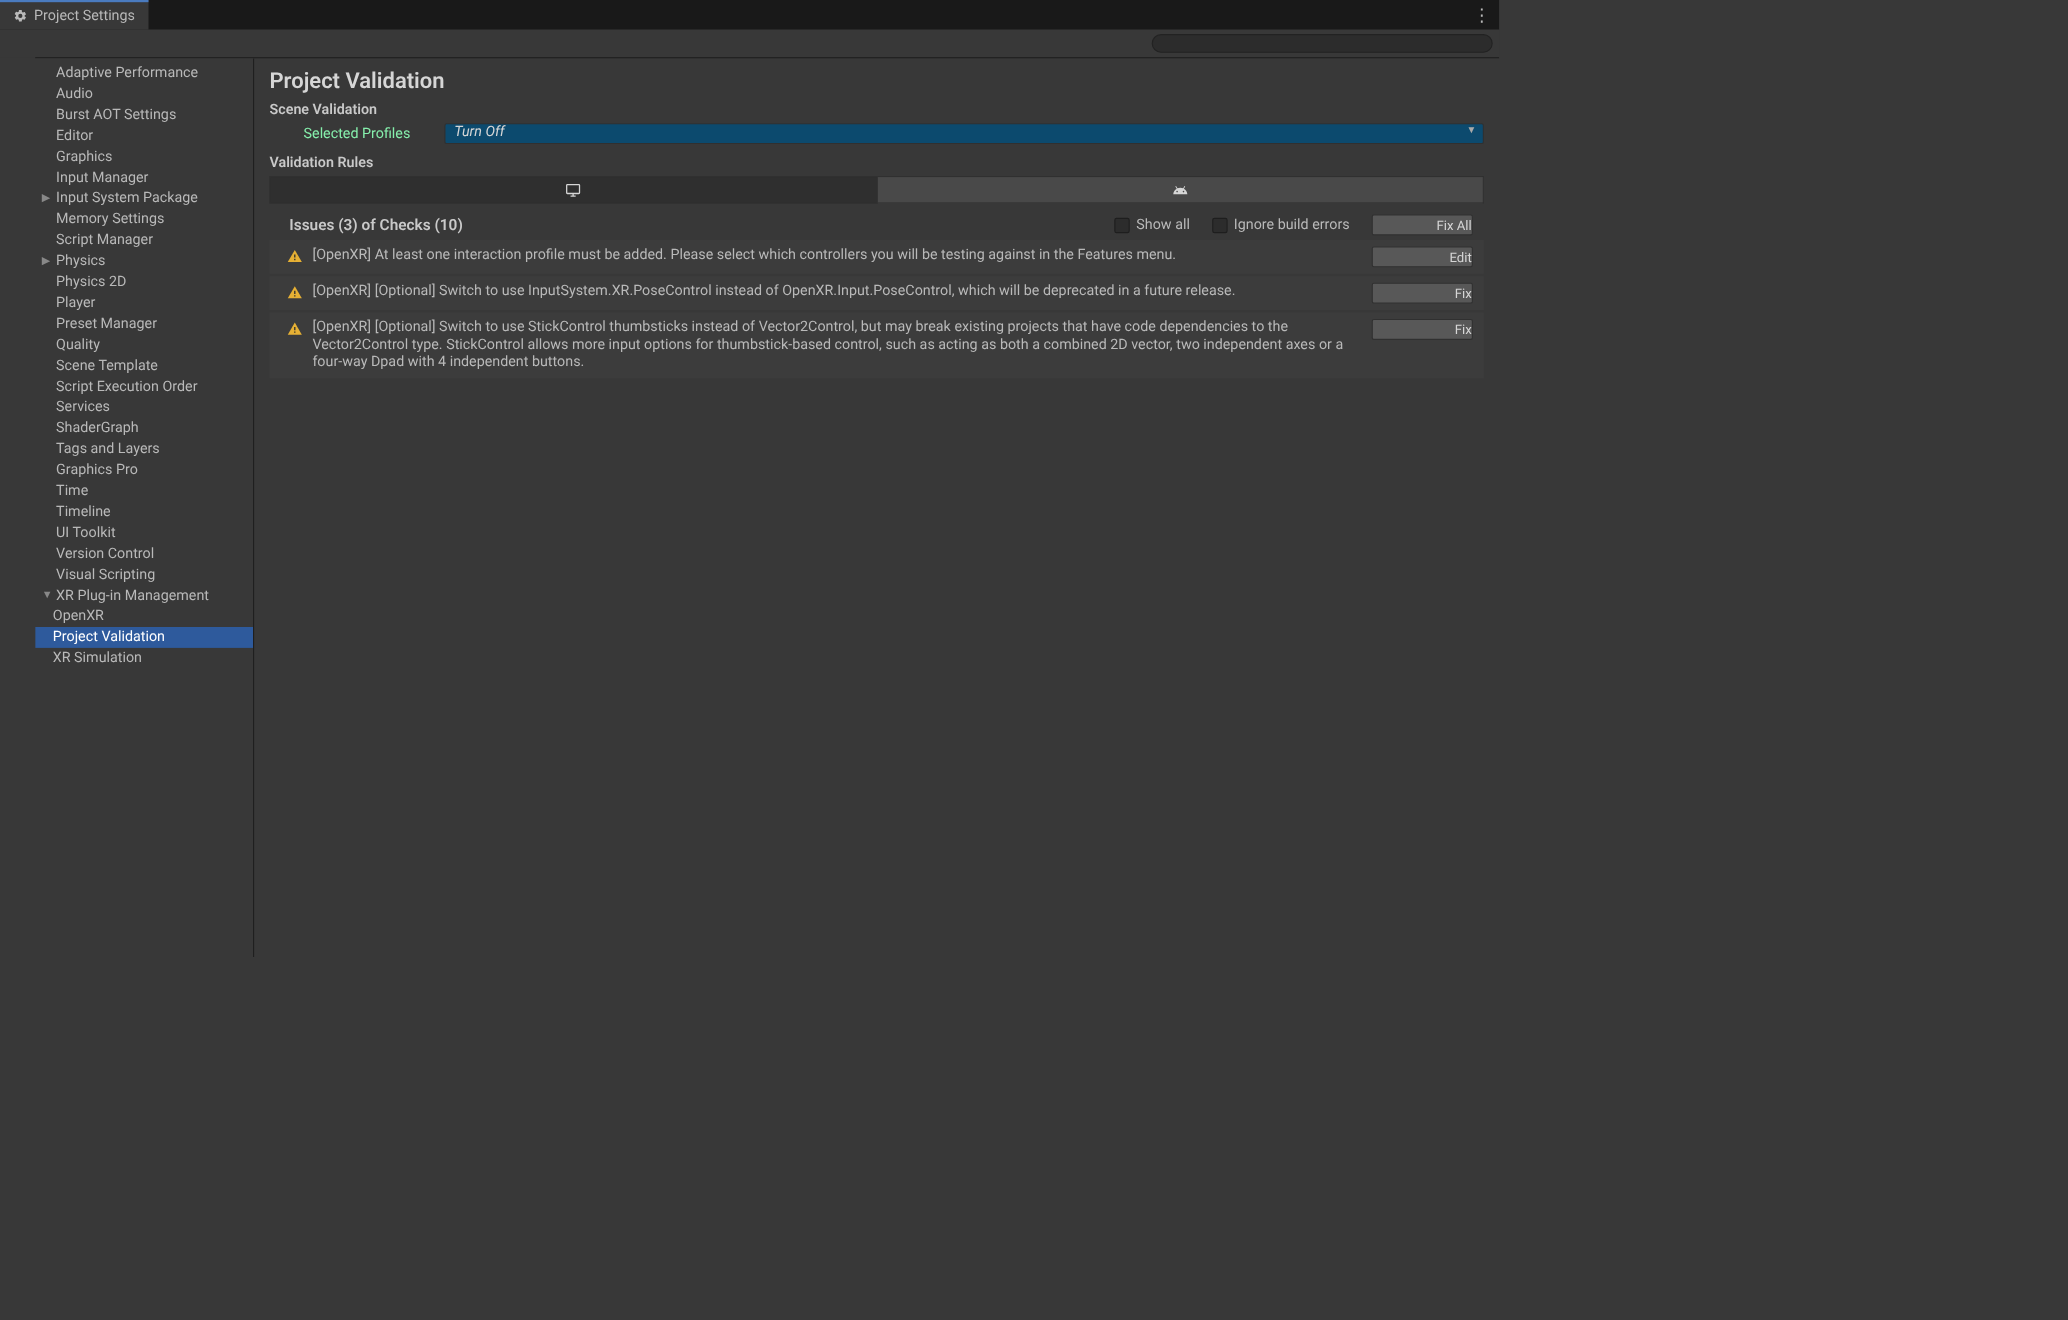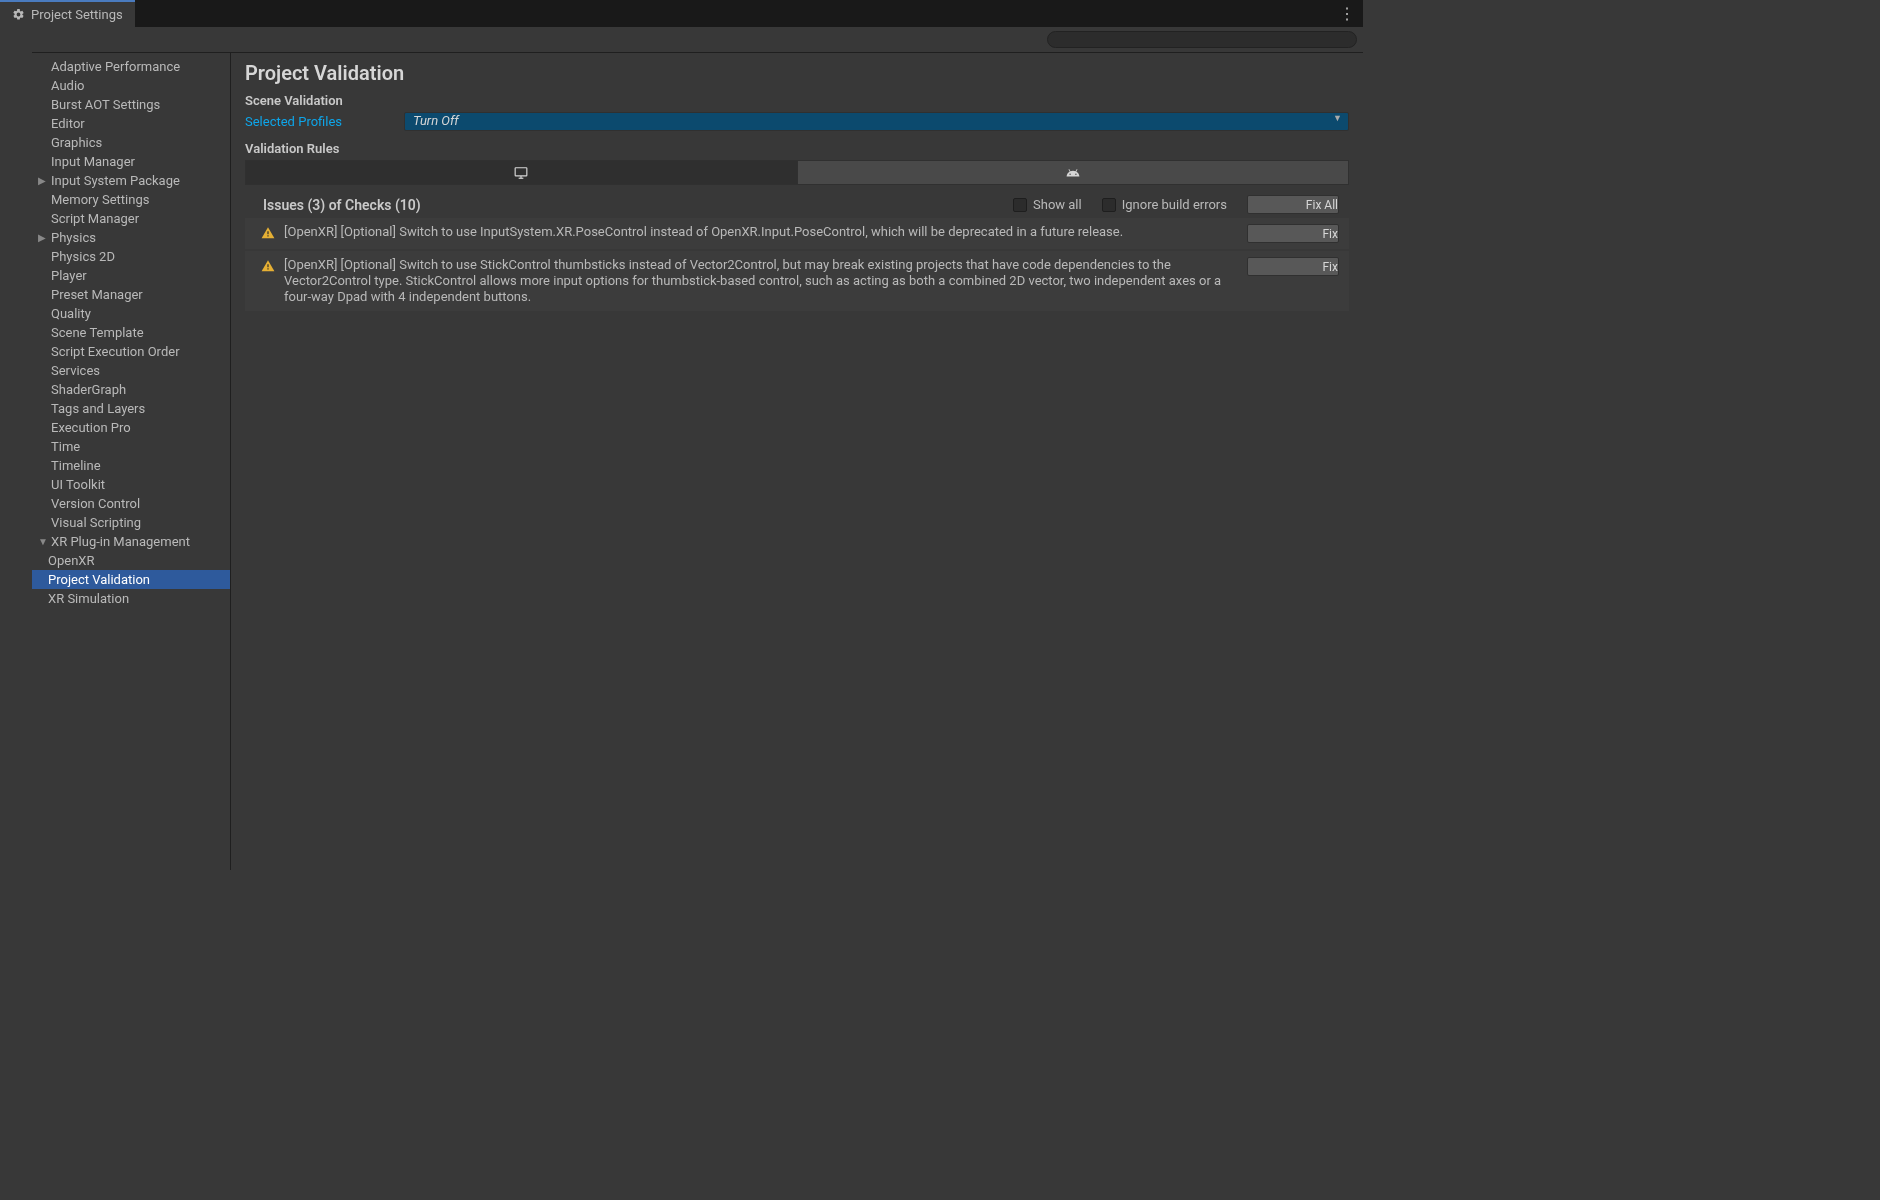--- a/index.html
+++ b/index.html
@@ -71,21 +71,21 @@
     .sidebar-item .foldout {
       position: absolute;
       left: 6px;
       font-size: 10px;
       color: #888;
     }
     .main { flex: 1; padding: 8px 14px; overflow-y: auto; }
     .page-title { font-size: 20px; font-weight: 600; color: #d6d6d6; margin-bottom: 8px; }
     .section-title { font-size: 13px; font-weight: 600; color: #c9c9c9; margin-bottom: 4px; }
     .field-row { display: flex; align-items: center; margin-bottom: 10px; gap: 0; }
-    .field-label { width: 159px; color: #0ea5e9; }
+    .field-label { width: 159px; color: #86efac; text-align: center; }
     .dropdown {
       flex: 1;
       background: #0c4a6e;
       border: 1px solid #303030;
       height: 19px;
       display: flex;
       padding: 0 8px;
       position: relative;
       color: #d6d6d6;
       border-radius: 2px;
@@ -243,21 +243,21 @@
         <div class="sidebar-item">
           <span>Services</span>
         </div>
         <div class="sidebar-item">
           <span>ShaderGraph</span>
         </div>
         <div class="sidebar-item">
           <span>Tags and Layers</span>
         </div>
         <div class="sidebar-item">
-          <span>Execution Pro</span>
+          <span>Graphics Pro</span>
         </div>
         <div class="sidebar-item">
           <span>Time</span>
         </div>
         <div class="sidebar-item">
           <span>Timeline</span>
         </div>
         <div class="sidebar-item">
           <span>UI Toolkit</span>
         </div>
@@ -330,34 +330,48 @@
       </div>
 
       <div id="issues">
           <div class="issue">
             <div class="issue-icon">
               <svg width="14" height="14" viewBox="0 0 24 24">
                 <path fill="#e6b034" d="M1 21h22L12 2 1 21z"></path>
                 <path fill="#2a2a2a" d="M13 18h-2v-2h2v2zm0-4h-2V9h2v5z"></path>
               </svg>
             </div>
-            <div class="issue-text">[OpenXR] [Optional] Switch to use InputSystem.XR.PoseControl instead of OpenXR.Input.PoseControl, which will be deprecated in a future release.</div>
+            <div class="issue-text">[OpenXR] At least one interaction profile must be added.  Please select which controllers you will be testing against in the Features menu.</div>
             <div class="issue-action">
               <div class="action-btn">
-                <span>Fix</span>
+                <span>Edit</span>
               </div>
             </div>
           </div>
           <div class="issue">
             <div class="issue-icon">
               <svg width="14" height="14" viewBox="0 0 24 24">
                 <path fill="#e6b034" d="M1 21h22L12 2 1 21z"></path>
                 <path fill="#2a2a2a" d="M13 18h-2v-2h2v2zm0-4h-2V9h2v5z"></path>
               </svg>
             </div>
+            <div class="issue-text">[OpenXR] [Optional] Switch to use InputSystem.XR.PoseControl instead of OpenXR.Input.PoseControl, which will be deprecated in a future release.</div>
+            <div class="issue-action">
+              <div class="action-btn">
+                <span>Fix</span>
+              </div>
+            </div>
+          </div>
+          <div class="issue">
+            <div class="issue-icon">
+              <svg width="14" height="14" viewBox="0 0 24 24">
+                <path fill="#e6b034" d="M1 21h22L12 2 1 21z"></path>
+                <path fill="#2a2a2a" d="M13 18h-2v-2h2v2zm0-4h-2V9h2v5z"></path>
+              </svg>
+            </div>
             <div class="issue-text">[OpenXR] [Optional] Switch to use StickControl thumbsticks instead of Vector2Control, but may break existing projects that have code dependencies to the Vector2Control type. StickControl allows more input options for thumbstick-based control, such as acting as both a combined 2D vector, two independent axes or a four-way Dpad with 4 independent buttons.</div>
             <div class="issue-action">
               <div class="action-btn">
                 <span>Fix</span>
               </div>
             </div>
           </div>
         </div>
     </div>
   </div>

